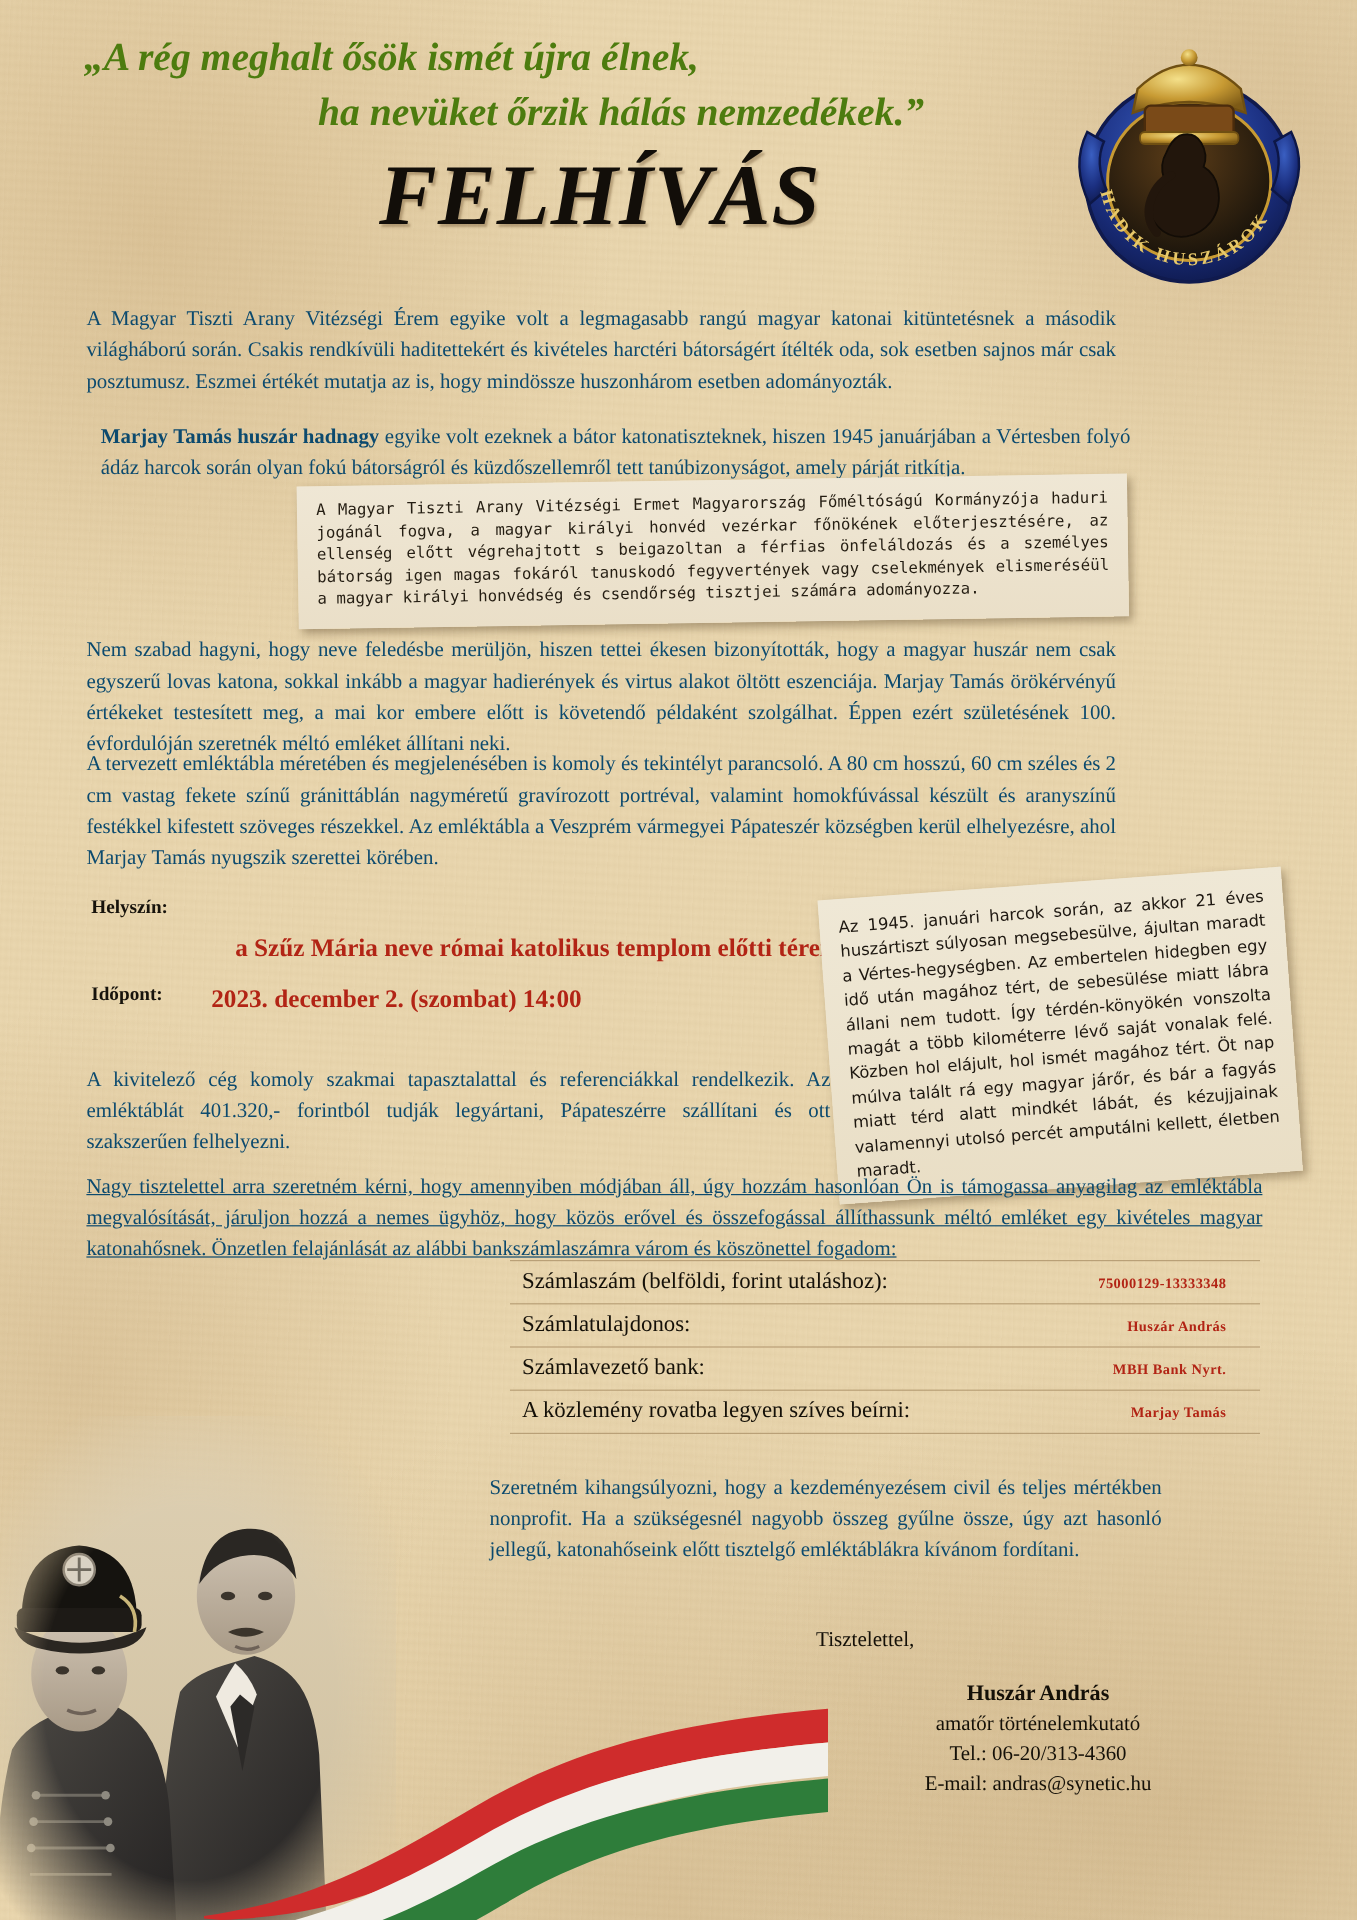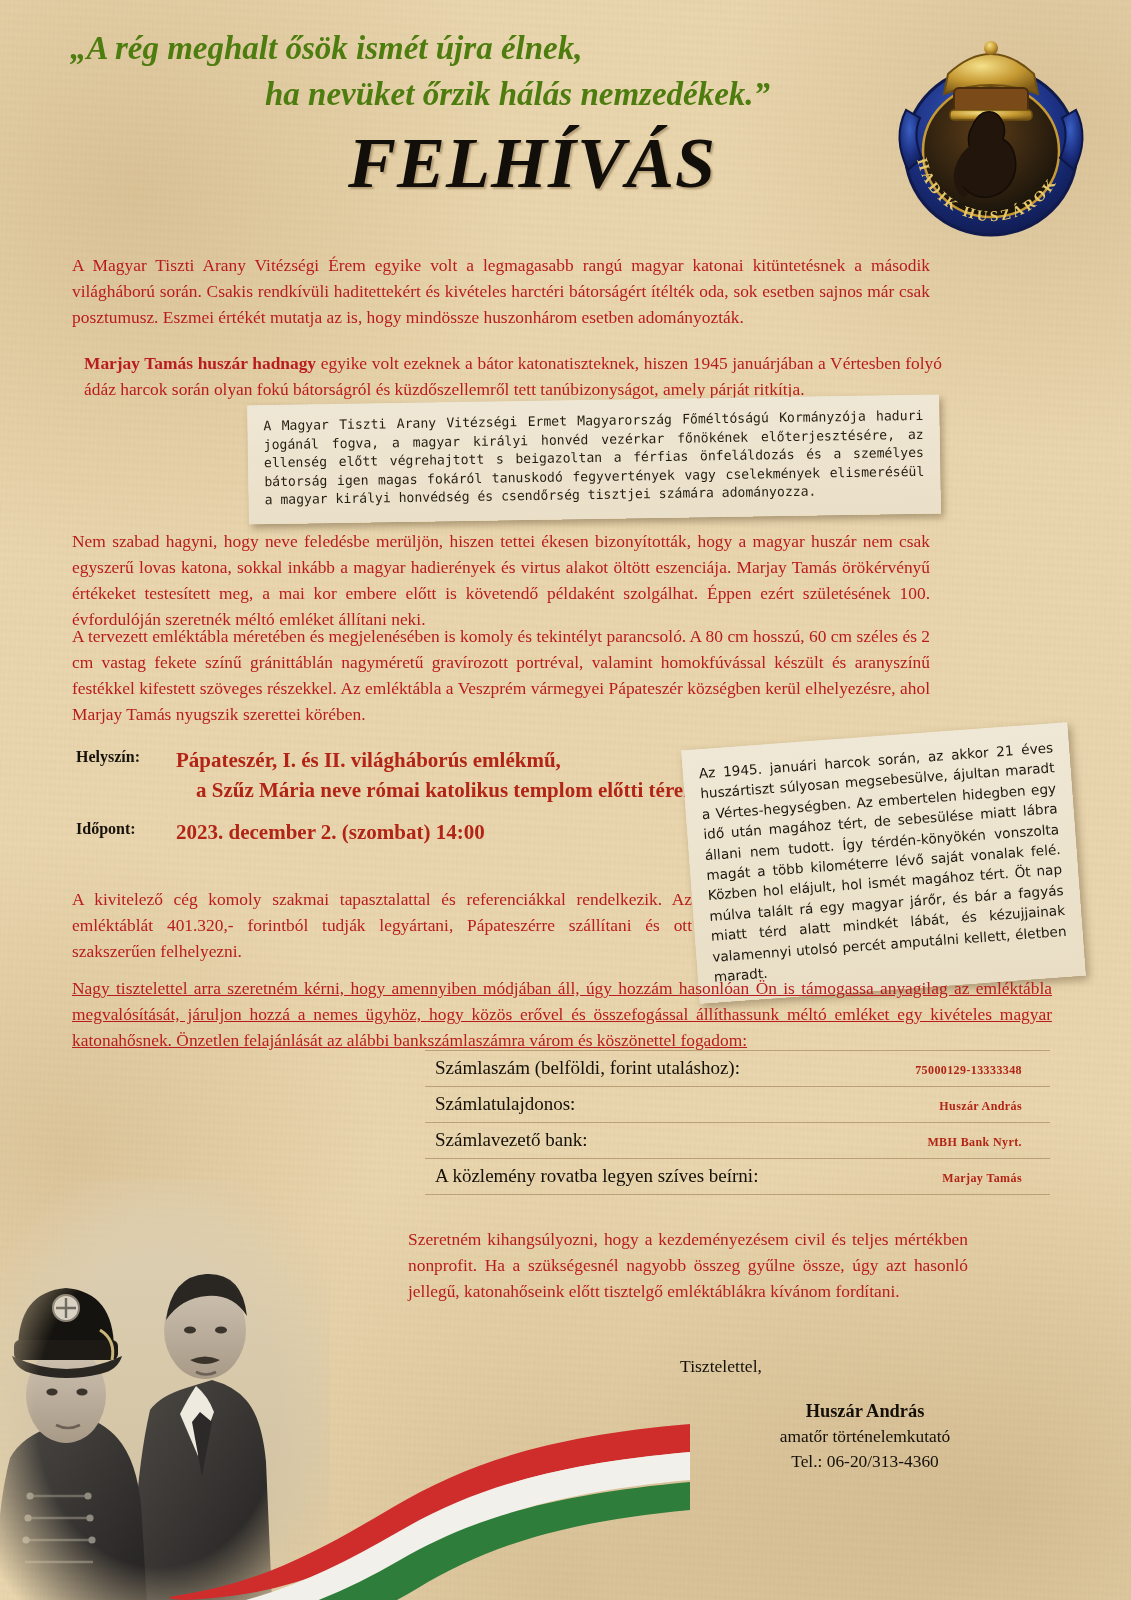--- a/index.html
+++ b/index.html
@@ -75,39 +75,38 @@
     left: 0;
     top: 122px;
     width: 1000px;
     text-align: center;
     font-size: 72px;
     font-style: italic;
     font-weight: bold;
     letter-spacing: 1px;
     color: #120e09;
     text-shadow: 2px 2px 2px rgba(90,60,25,0.35);
-    margin-left: 32px;
   }
 
   
   .badge {
     position: absolute;
     left: 888px;
     top: 18px;
     width: 205px;
     height: 235px;
   }
 
   
   p.body {
     position: absolute;
     margin: 0;
     font-size: 17.4px;
     line-height: 1.5;
-    color: #b91c1c;
+    color: #0c4a6e;
     text-align: justify;
   }
   .p1 { left: 72px; top: 252px; width: 858px; }
   .p2 { left: 84px; top: 350px; width: 858px; }
   .p3 { left: 72px; top: 528px; width: 858px; }
   .p4 { left: 72px; top: 623px; width: 858px; }
   .p5 { left: 72px; top: 886px; width: 620px; }
   .p6 { left: 72px; top: 975px; width: 980px; text-decoration: underline; }
   .p7 { left: 408px; top: 1226px; width: 560px; }
 
@@ -290,21 +289,20 @@
   <p class="body p2"><b class="name">Marjay Tamás huszár hadnagy</b><span> egyike volt ezeknek a bátor katonatiszteknek, hiszen 1945 januárjában a Vértesben folyó ádáz harcok során olyan fokú bátorságról és küzdőszellemről tett tanúbizonyságot, amely párját ritkítja.</span></p>
 
   <div class="clip-doc">
     <span class="first">A Magyar Tiszti Arany Vitézségi Ermet Magyarország Főméltóságú Kormányzója haduri jogánál fogva, a magyar királyi honvéd vezérkar főnökének előterjesztésére, az ellenség előtt végrehajtott s beigazoltan a férfias önfeláldozás és a személyes bátorság igen magas fokáról tanuskodó fegyvertények vagy cselekmények elismeréséül a magyar királyi honvédség és csendőrség tisztjei számára adományozza.</span>
   </div>
 
   <p class="body p3">Nem szabad hagyni, hogy neve feledésbe merüljön, hiszen tettei ékesen bizonyították, hogy a magyar huszár nem csak egyszerű lovas katona, sokkal inkább a magyar hadierények és virtus alakot öltött eszenciája. Marjay Tamás örökérvényű értékeket testesített meg, a mai kor embere előtt is követendő példaként szolgálhat. Éppen ezért születésének 100. évfordulóján szeretnék méltó emléket állítani neki.</p>
   <p class="body p4">A tervezett emléktábla méretében és megjelenésében is komoly és tekintélyt parancsoló. A 80 cm hosszú, 60 cm széles és 2 cm vastag fekete színű gránittáblán nagyméretű gravírozott portréval, valamint homokfúvással készült és aranyszínű festékkel kifestett szöveges részekkel. Az emléktábla a Veszprém vármegyei Pápateszér községben kerül elhelyezésre, ahol Marjay Tamás nyugszik szerettei körében.</p>
 
   <div class="ev-label loc-label">Helyszín:</div>
-  <div class="ev-value loc-l1">Pápateszér, I. és II. világháborús emlékmű,</div>
   <div class="ev-value loc-l2">a Szűz Mária neve római katolikus templom előtti téren</div>
   <div class="ev-label time-label">Időpont:</div>
   <div class="ev-value time-value">2023. december 2. (szombat) 14:00</div>
 
   <div class="note">
     <span class="first">Az 1945. januári harcok során, az akkor 21 éves huszártiszt súlyosan megsebesülve, ájultan maradt a Vértes-hegységben. Az embertelen hidegben egy idő után magához tért, de sebesülése miatt lábra állani nem tudott. Így térdén-könyökén vonszolta magát a több kilométerre lévő saját vonalak felé. Közben hol elájult, hol ismét magához tért. Öt nap múlva talált rá egy magyar járőr, és bár a fagyás miatt térd alatt mindkét lábát, és kézujjainak valamennyi utolsó percét amputálni kellett, életben maradt.</span>
   </div>
 
   <p class="body p5">A kivitelező cég komoly szakmai tapasztalattal és referenciákkal rendelkezik. Az emléktáblát  401.320,- forintból tudják legyártani, Pápateszérre szállítani és ott szakszerűen felhelyezni.</p>
   <p class="body p6">Nagy tisztelettel arra szeretném kérni, hogy amennyiben módjában áll, úgy hozzám hasonlóan Ön is támogassa anyagilag az emléktábla megvalósítását, járuljon hozzá a nemes ügyhöz, hogy közös erővel és összefogással állíthassunk méltó emléket egy kivételes magyar katonahősnek. Önzetlen felajánlását az alábbi bankszámlaszámra várom és köszönettel fogadom:</p>
@@ -328,20 +326,21 @@
     </div>
   </div>
 
   <p class="body p7">Szeretném kihangsúlyozni, hogy a kezdeményezésem civil és teljes mértékben nonprofit. Ha a szükségesnél nagyobb összeg gyűlne össze, úgy azt hasonló jellegű, katonahőseink előtt tisztelgő emléktáblákra kívánom fordítani.</p>
 
   <div class="sig-greeting">Tisztelettel,</div>
   <div class="sig-block">
     <div class="sname">Huszár András</div>
     <div>amatőr történelemkutató</div>
     <div>Tel.: 06-20/313-4360</div>
+    <div>E-mail: andras@synetic.hu</div>
   </div>
 
   <svg class="photo" viewBox="0 0 330 420">
     <defs>
       <linearGradient id="sky" x1="0" y1="0" x2="0" y2="1">
         <stop offset="0%" stop-color="#ded0b3"></stop>
         <stop offset="100%" stop-color="#cfc0a0"></stop>
       </linearGradient>
       <radialGradient id="fade" cx="48%" cy="55%" r="62%">
         <stop offset="60%" stop-color="#ffffff" stop-opacity="1"></stop>

